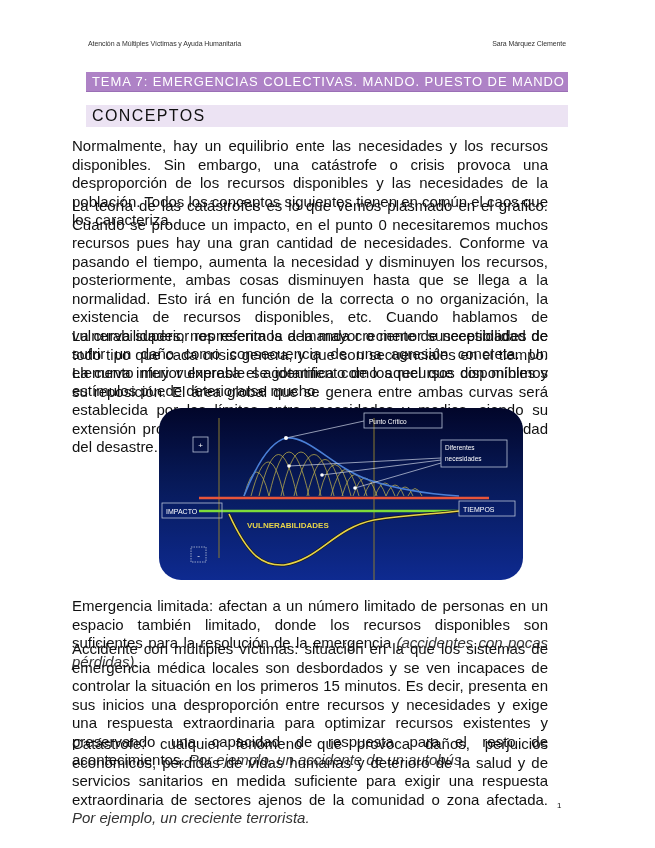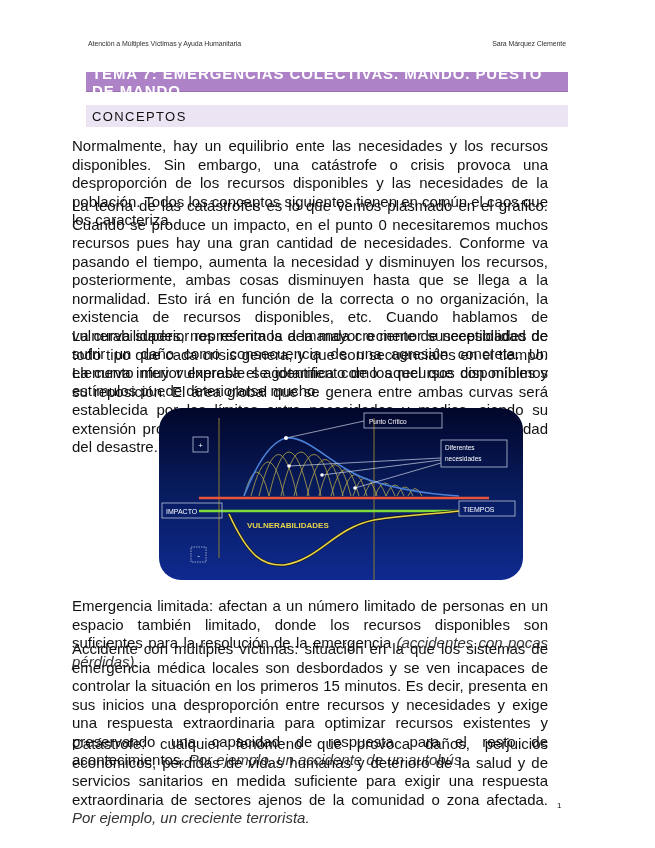--- a/index.html
+++ b/index.html
@@ -13,29 +13,29 @@
     display: flex; justify-content: space-between;
     font-size: 7px; color: #333; letter-spacing: -0.1px;
   }
   .title-bar {
     position: absolute; top: 72px; left: 86px; width: 482px; height: 20px;
     background: #ae82c6; border-bottom: 1px solid #9a6fb5;
     box-sizing: border-box; padding-left: 6px;
     display: flex; align-items: center;
   }
   .title-bar span {
-    color: #ffffff; font-weight: bold; font-size: 15px; letter-spacing: 0.9px;
+    color: #ffffff; font-weight: normal; font-size: 13px; letter-spacing: 0.9px;
   }
   .section-bar {
     position: absolute; top: 105px; left: 86px; width: 482px; height: 22px;
     background: #ece3f3; box-sizing: border-box; padding-left: 6px;
     display: flex; align-items: center;
   }
   .section-bar span {
-    color: #111; font-size: 13px; letter-spacing: 1.4px;
+    color: #111; font-size: 16px; letter-spacing: 1.4px;
   }
   .para {
     position: absolute; left: 72px; width: 476px;
     font-size: 15px; line-height: 18.5px; text-align: justify;
     color: #111;
   }
   .para i { color: #333; }
   .figure {
     position: absolute; top: 408px; left: 159px; width: 364px; height: 172px;
     border-radius: 22px; overflow: hidden;

